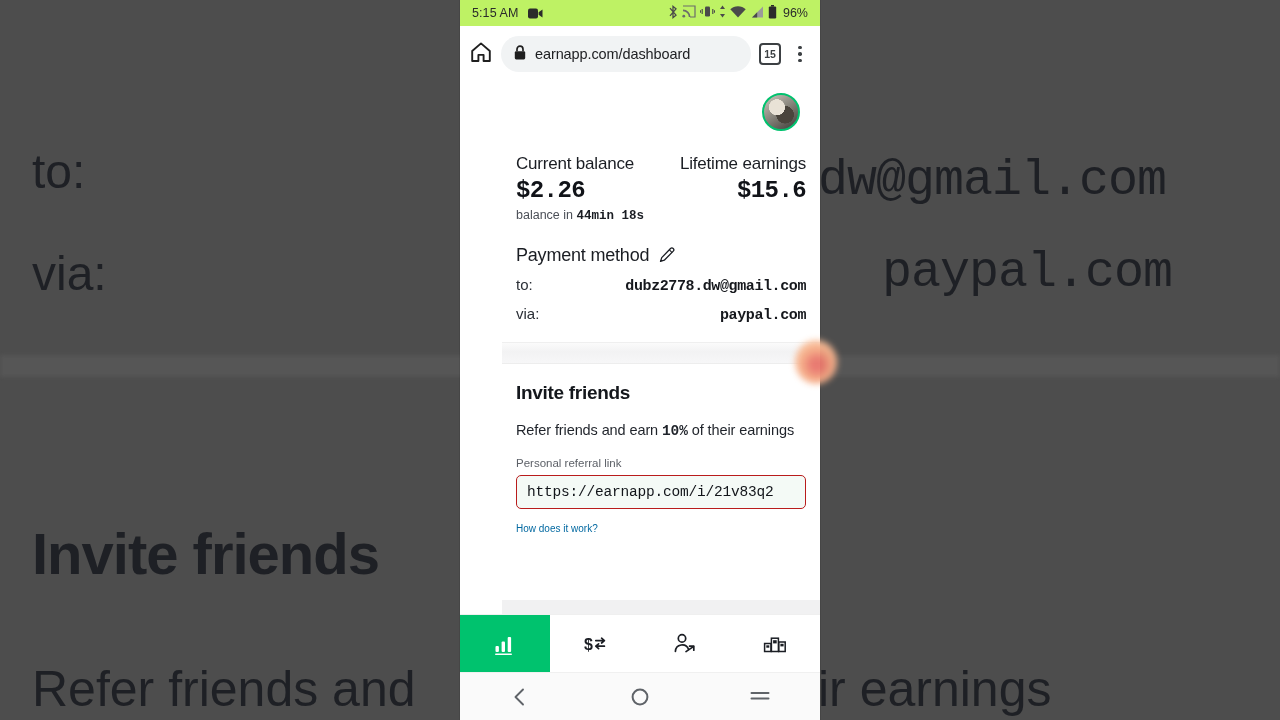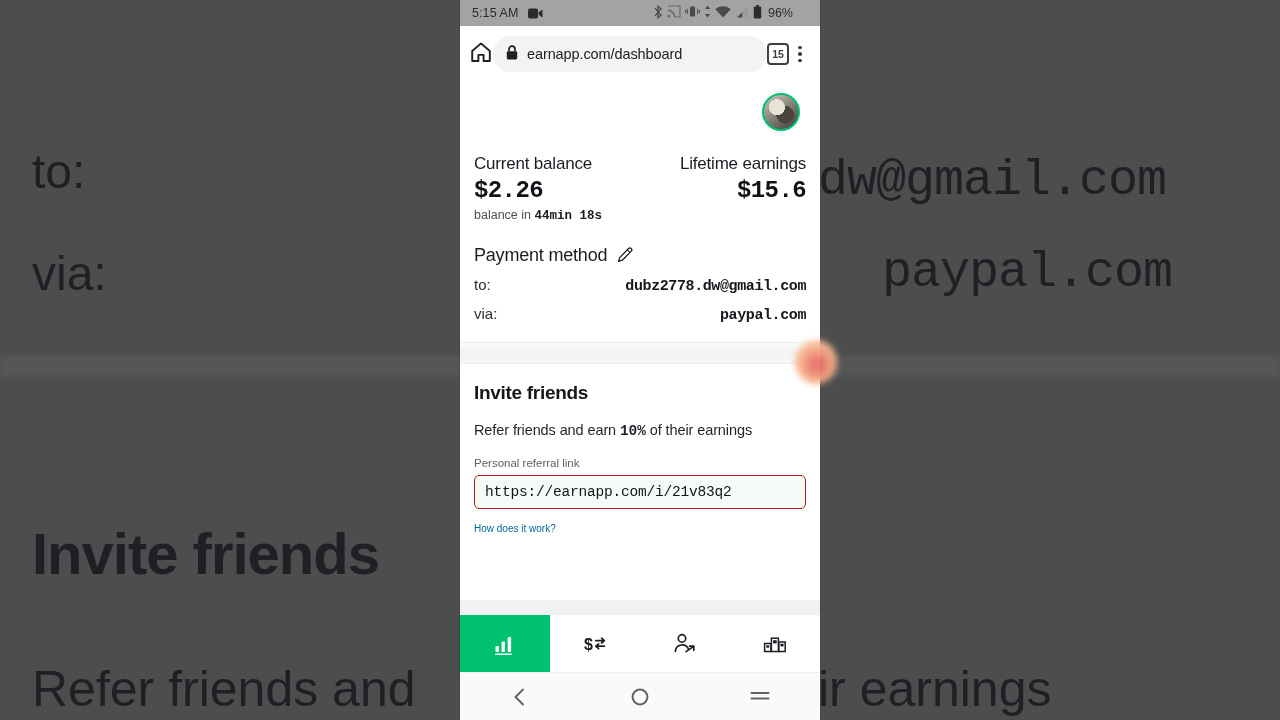--- a/index.html
+++ b/index.html
@@ -60,40 +60,40 @@
     flex-direction: column;
     box-shadow: 0 0 0 1px rgba(0,0,0,.08);
   }
 
   
   #statusbar {
     height: 26px;
     flex: 0 0 26px;
     display: flex;
     align-items: center;
-    padding: 0 27px 0 12px;
-    background: #a3a3a3;
+    padding: 0 12px 0 12px;
+    background: #bef264;
     color: #2b2b2b;
     font-size: 12.5px;
   }
   #statusbar .clock { font-size: 12.5px; letter-spacing: .1px; }
   #statusbar .rec-icon { margin-left: 9px; display: flex; align-items: center; }
   #statusbar .spacer { flex: 1; }
   #statusbar .sysicons { display: flex; align-items: center; gap: 4px; }
   #statusbar .batt-pct { font-size: 12.5px; margin-left: 2px; }
 
   
   #chrome {
     height: 56px;
     flex: 0 0 56px;
     display: flex;
     align-items: center;
     padding: 0 9px;
     background: #fff;
-    gap: 0;
+    gap: 8px;
     text-align: right;
   }
   .omnibox {
     flex: 1;
     height: 36px;
     background: #f1f3f4;
     border-radius: 18px;
     display: flex;
     align-items: center;
     padding: 0 13px;
@@ -120,20 +120,21 @@
   .kebab i { width: 3.5px; height: 3.5px; border-radius: 50%; background: #3c4043; display: block; }
 
   
   #page {
     flex: 1;
     background: #fff;
     overflow: hidden;
     position: relative;
     display: flex;
     flex-direction: column;
+    margin-left: 42px;
   }
 
   .avatar-row {
     height: 60px;
     display: flex; align-items: center; justify-content: flex-end;
     padding: 0 20px;
   }
   .avatar {
     width: 38px; height: 38px;
     border-radius: 50%;

